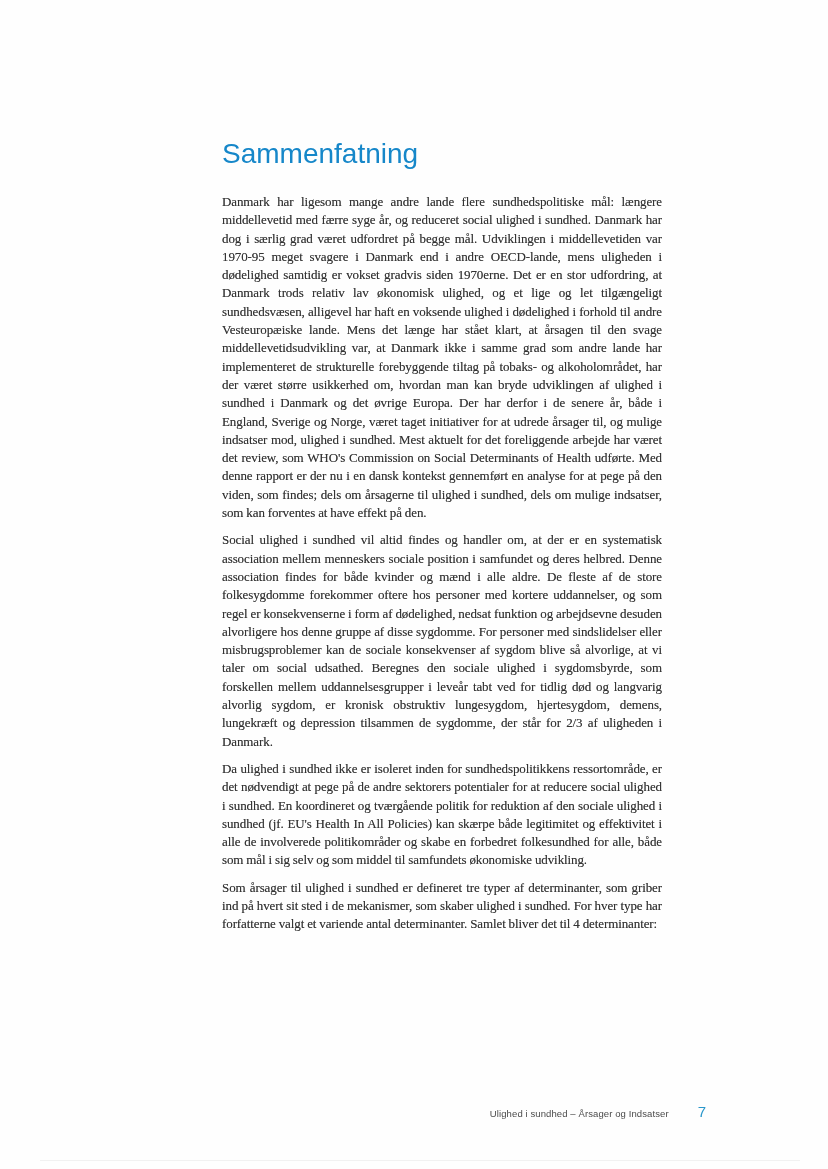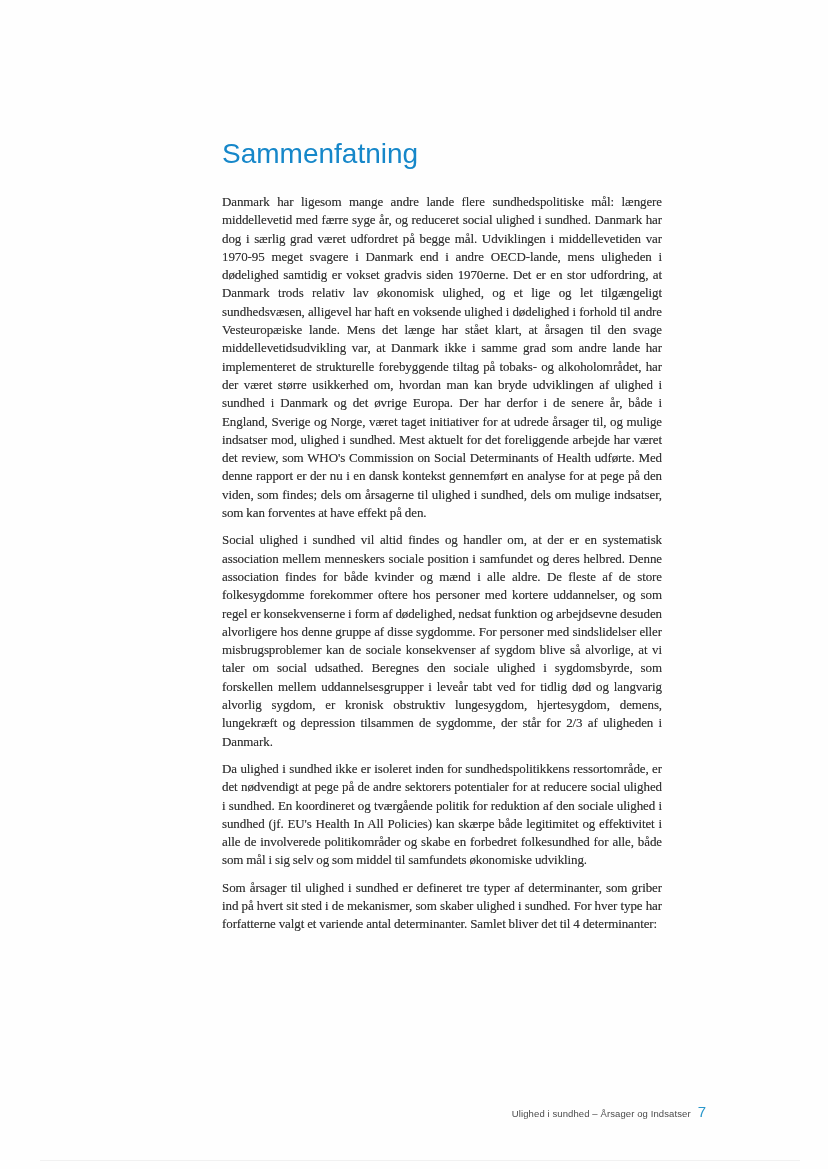--- a/index.html
+++ b/index.html
@@ -39,21 +39,21 @@
     letter-spacing: -0.1px;
     word-spacing: -0.2px;
     text-shadow: 0 0 0.3px rgba(40,40,40,0.5);
   }
   .footer {
     position: absolute;
     top: 1103px;
     right: 122px;
     display: flex;
     align-items: baseline;
-    gap: 7px;
+    gap: 29px;
   }
   .running-title {
     font-family: "Liberation Sans", sans-serif;
     font-size: 9.5px;
     color: #4a4a4a;
     letter-spacing: 0.1px;
   }
   .page-number {
     font-family: "Liberation Sans", sans-serif;
     font-size: 15px;

